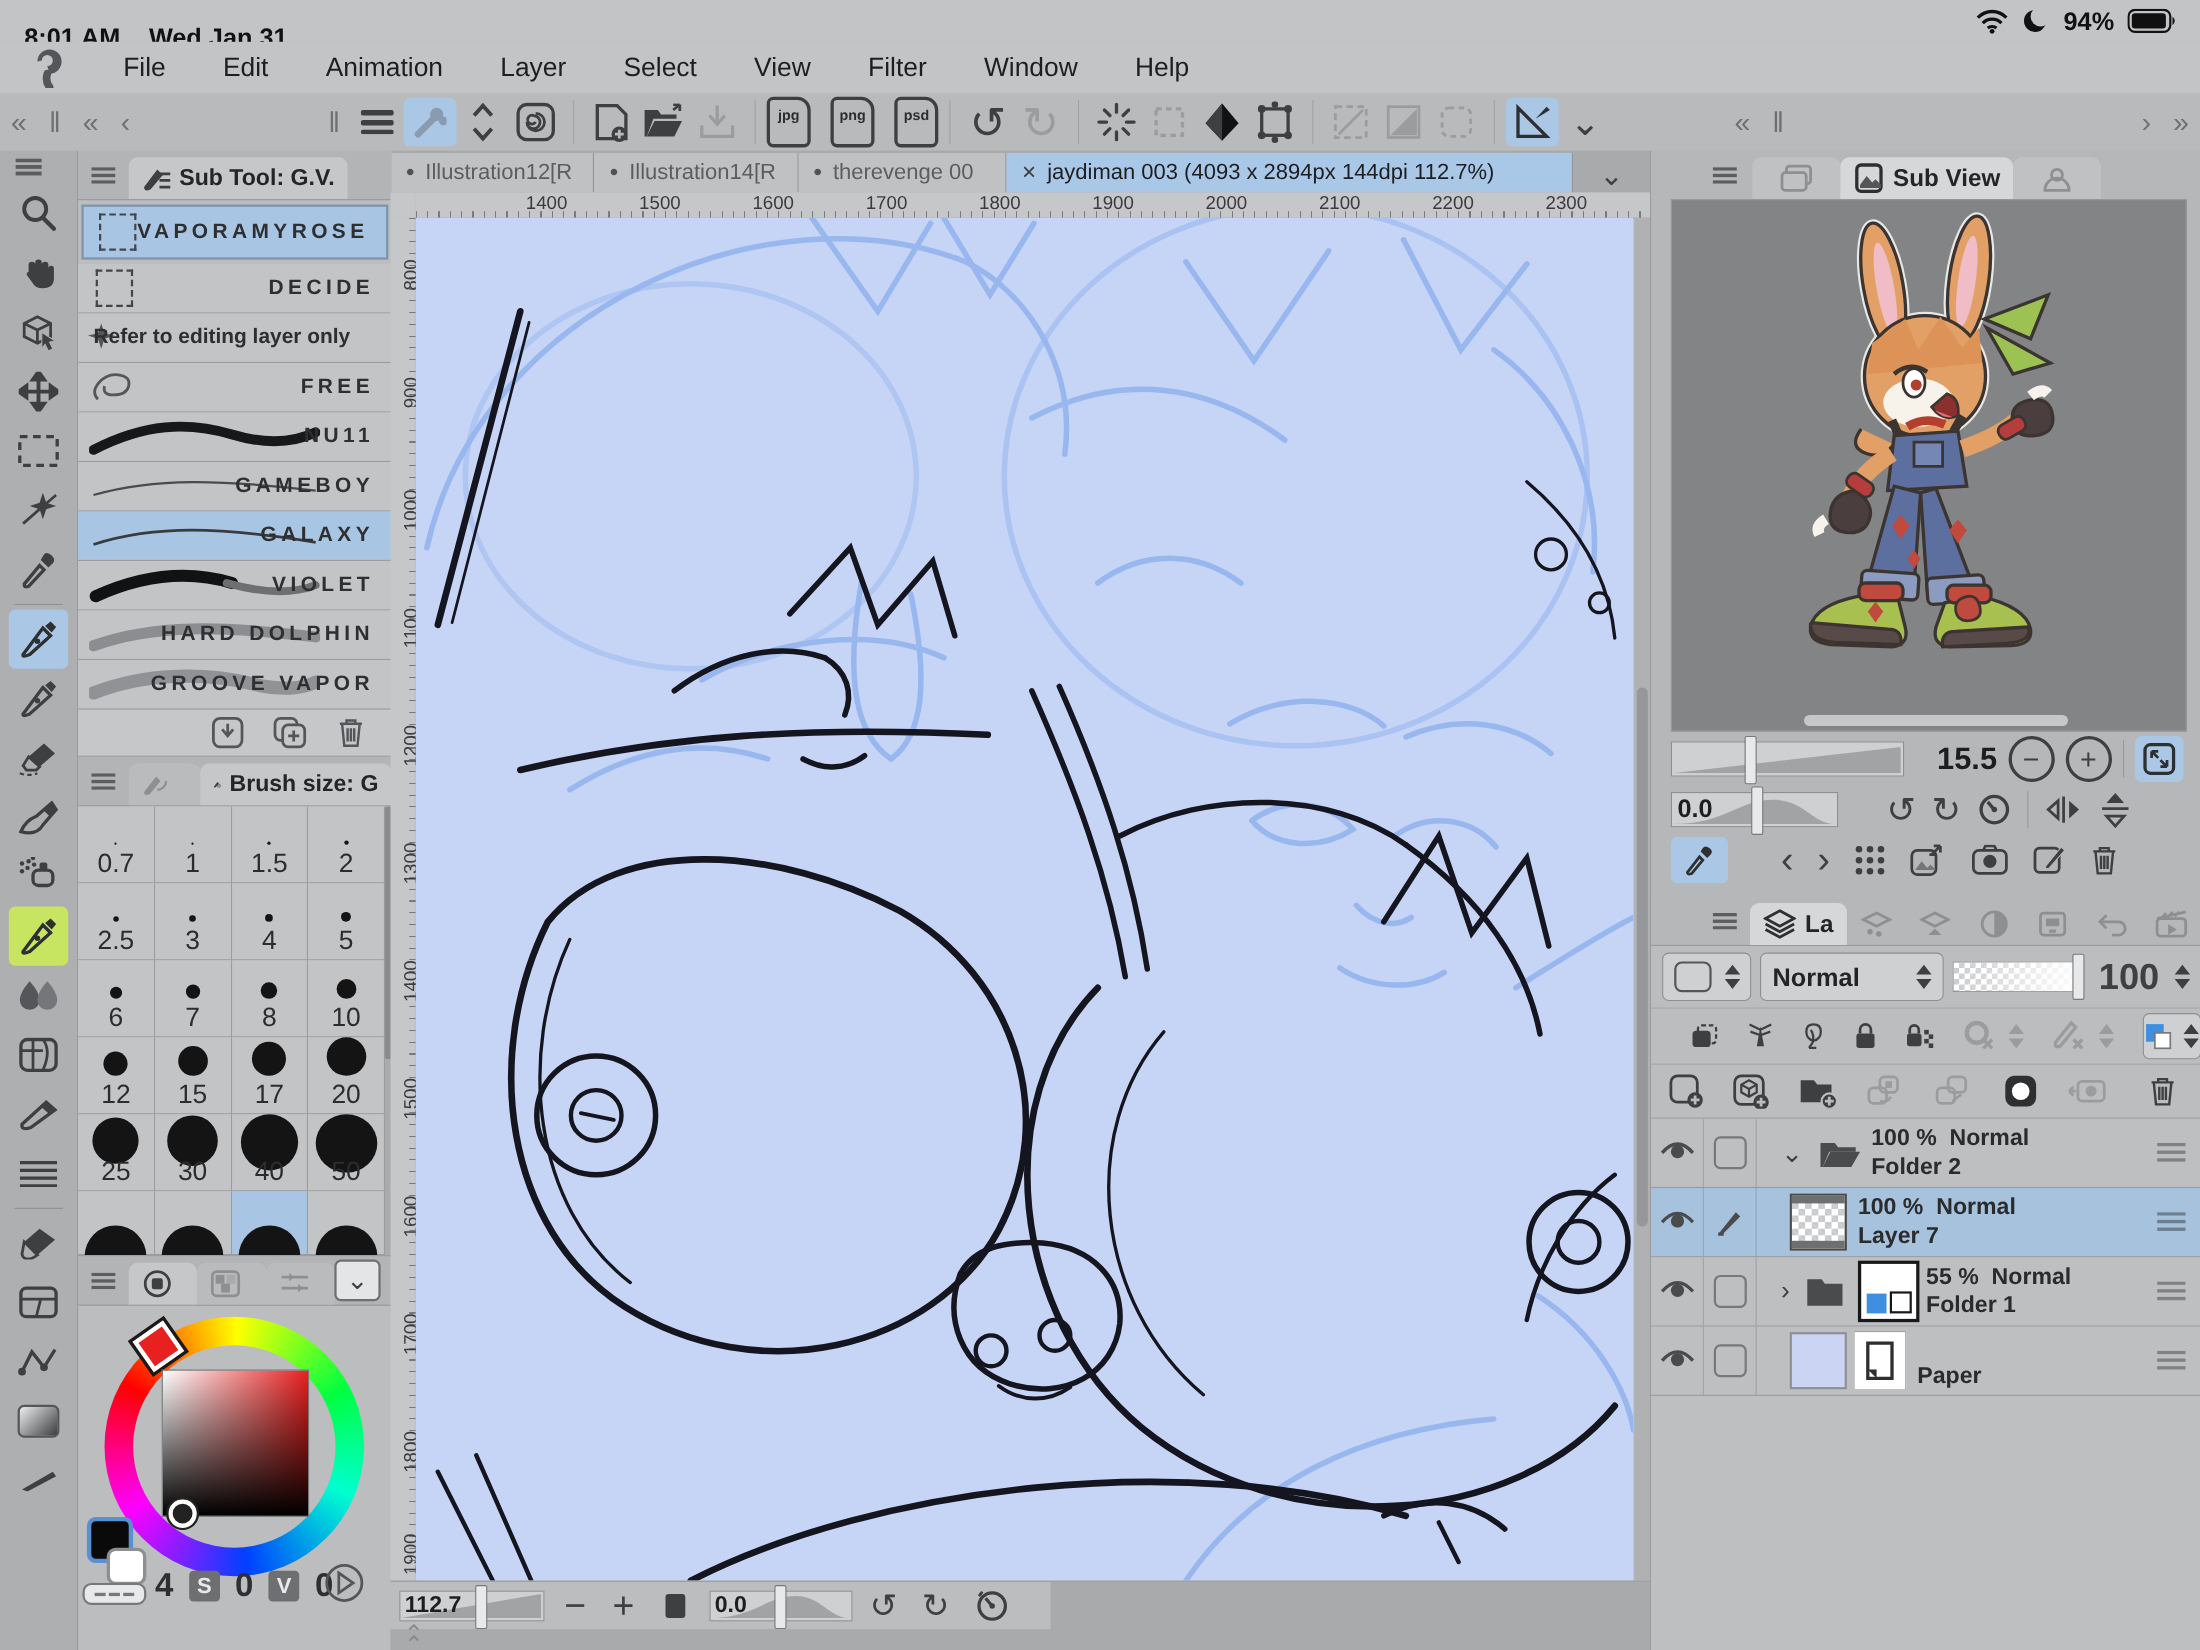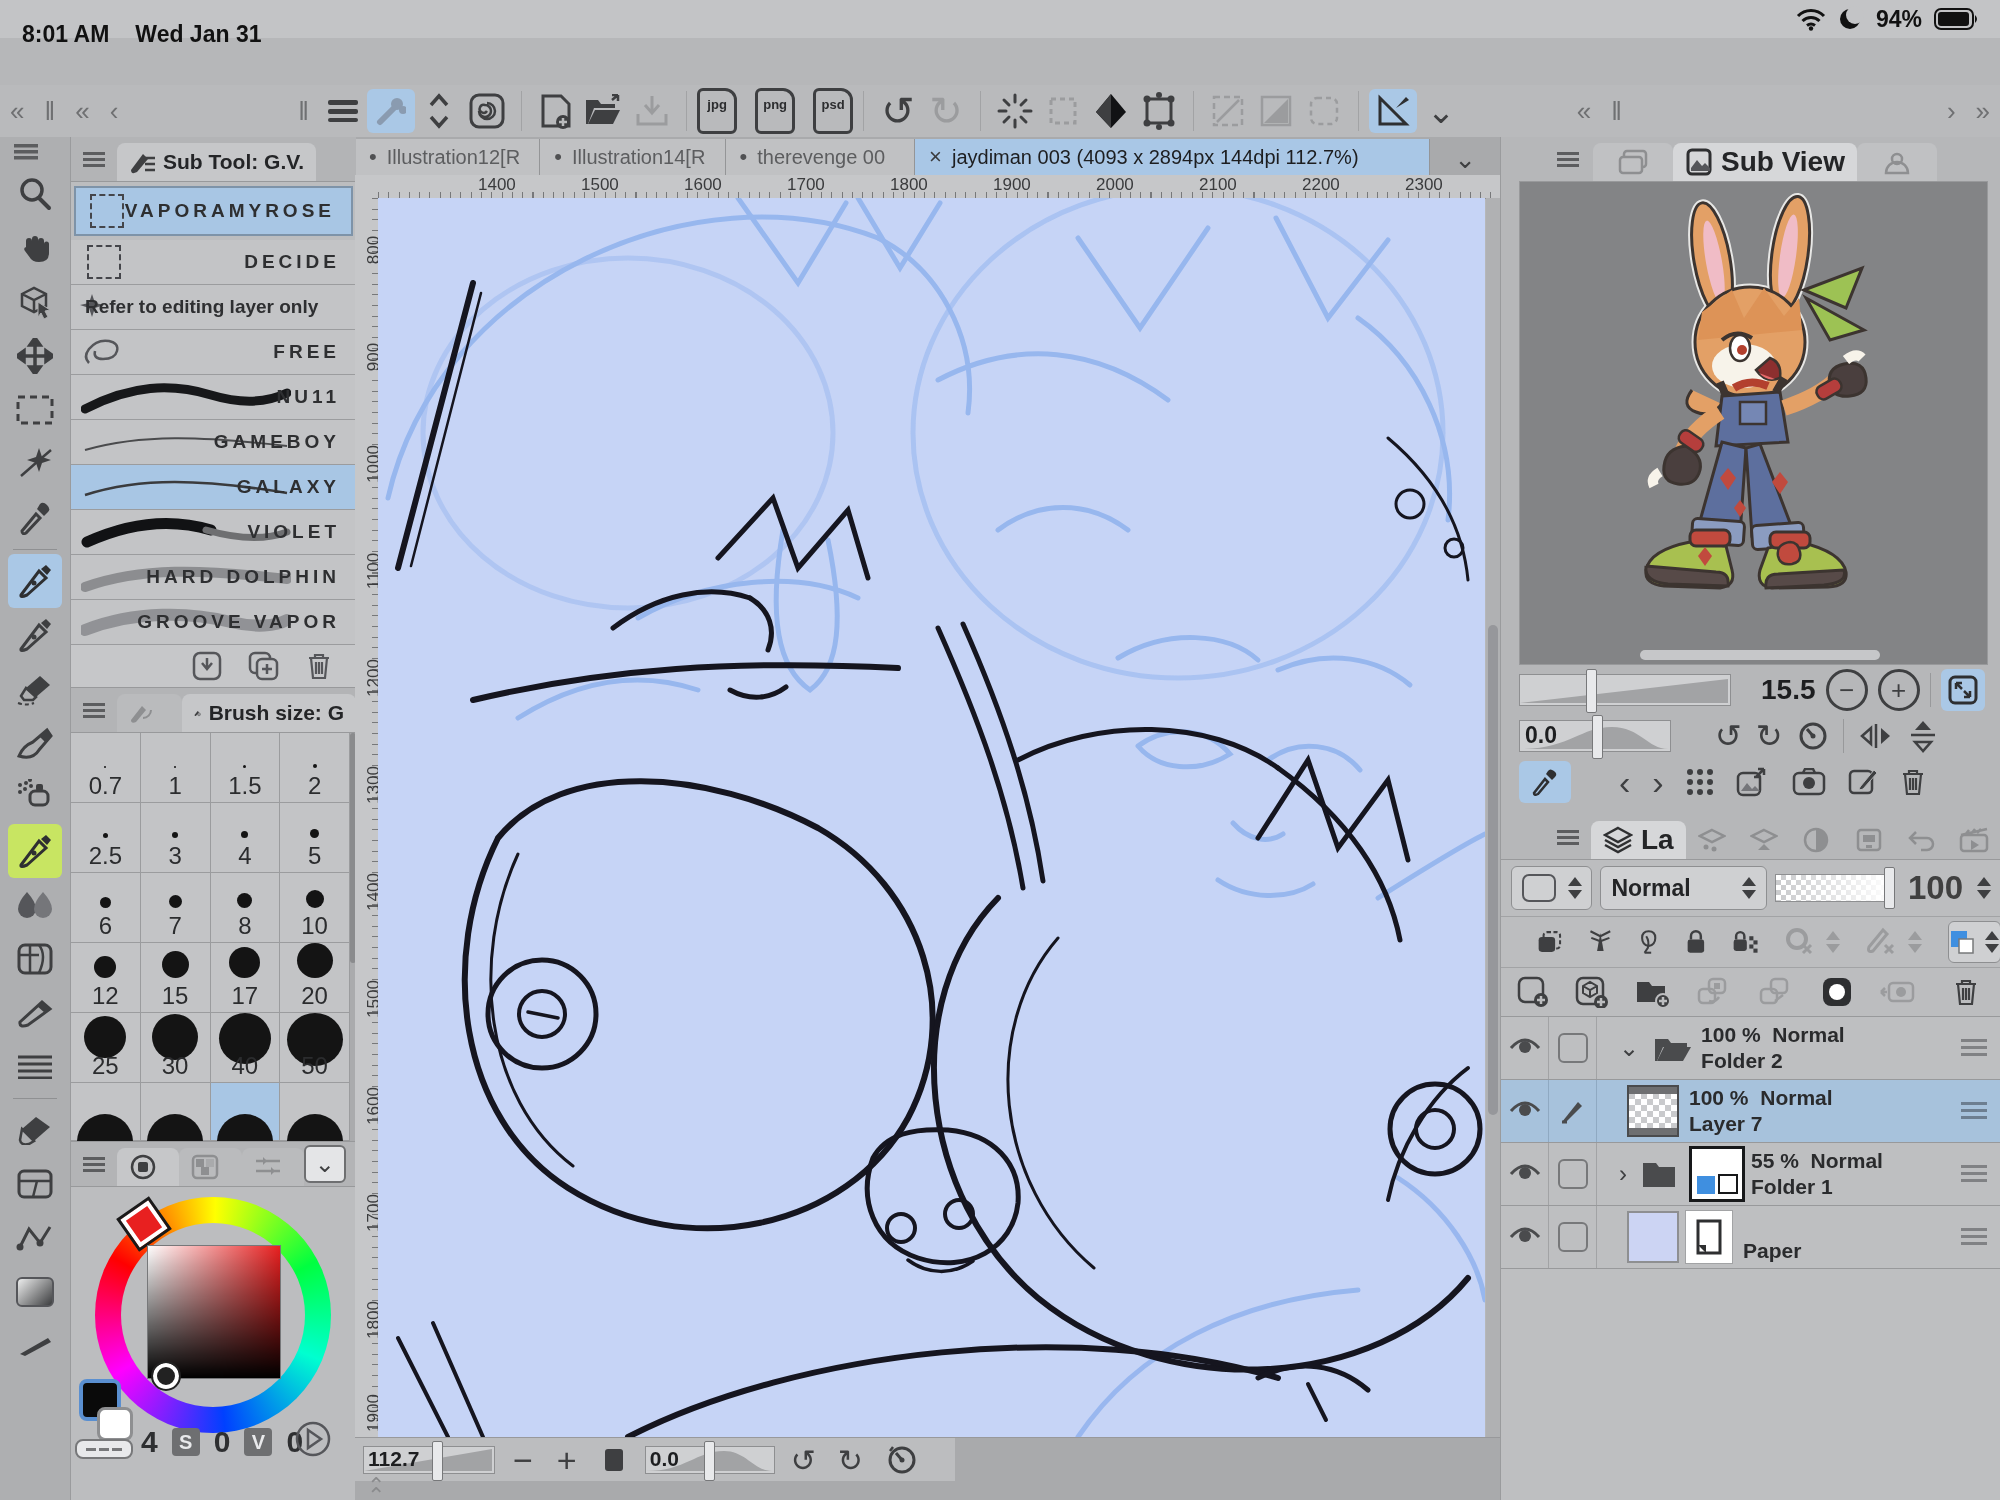--- a/index.html
+++ b/index.html
@@ -59,21 +59,21 @@
   #vthumb{left:1488px;top:625px;width:10px;height:490px;background:#96979b;border-radius:5px;}
   
   #bottombar{left:355px;top:1437px;width:1145px;height:44px;background:#bcbdbf;border-top:1px solid #98999b;display:flex;align-items:center;}
   .slider{height:26px;background:#cfd0d2;border:1px solid #8e8f91;position:relative;overflow:visible;}
   .sthumb{position:absolute;top:-6px;width:9px;height:38px;background:#e8e9eb;border:1px solid #77787a;border-radius:2px;}
   #hstrack{position:absolute;left:600px;right:0;top:0;height:44px;background:#a9aaac;}
   #hsthumb{position:absolute;left:807px;top:7px;width:100px;height:30px;background:#8f9093;border-radius:15px;}
   #below-bar{left:355px;top:1481px;width:1145px;height:19px;background:#a9aaac;}
   
   #rightpanel{left:1500px;top:137px;width:500px;height:1363px;background:#b6b7b9;border-left:1px solid #9a9b9d;}
-  .rtab{height:38px;border-radius:8px 8px 0 0;display:flex;align-items:center;gap:8px;padding:0 12px;margin-top:6px;font-size:28px;font-weight:bold;color:#242527;}
+  .rtab{height:38px;border-radius:8px 8px 0 0;display:flex;align-items:center;gap:8px;padding:0 12px;margin-top:6px;font-size:22px;font-weight:bold;color:#242527;}
   #subview-vp{position:absolute;left:18px;top:44px;width:467px;height:482px;background:#838486;border:1px solid #98999b;}
   .svctl-row{display:flex;align-items:center;height:46px;}
   .circlebtn{width:36px;height:36px;border:3px solid #3e3f41;border-radius:50%;display:flex;align-items:center;justify-content:center;font-size:26px;color:#3e3f41;line-height:0;}
   .bluetile{background:#aac8e6;border-radius:6px;}
   
   .ctlbox{background:#cfd0d2;border:1px solid #8e8f91;border-radius:6px;display:flex;align-items:center;justify-content:center;}
   .stepper{display:flex;flex-direction:column;justify-content:center;gap:4px;margin-left:6px;}
   .stepper i{display:block;width:0;height:0;border-left:7px solid transparent;border-right:7px solid transparent;}
   .stepper .up{border-bottom:9px solid #3e3f41;}
   .stepper .dn{border-top:9px solid #3e3f41;}
@@ -114,20 +114,37 @@
       <span class="ico">
         <svg width="44" height="22" viewBox="0 0 44 22">
             <rect x="1" y="1" width="38" height="20" rx="6" fill="none" stroke="#111" stroke-width="2"></rect>
             <rect x="4" y="4" width="31" height="14" rx="3" fill="#111"></rect>
             <path d="M41 7 q4 4 0 8" fill="#111"></path>
           </svg>
       </span>
     </div>
   </div>
 
+  <div id="menubar" class="ab">
+    <span class="ico" style="padding:0 26px;">
+      <svg width="34" height="36" viewBox="0 0 34 36">
+          <path d="M8 12 a11 11 0 1 1 11 11 l-2 -7 a5 5 0 1 0 -5 -5 z" fill="#55565a"></path>
+          <path d="M17 23 q-2 7 2 12" stroke="#55565a" stroke-width="7" fill="none" stroke-linecap="round"></path>
+        </svg>
+    </span>
+    <span class="menu-item">File</span>
+    <span class="menu-item">Edit</span>
+    <span class="menu-item">Animation</span>
+    <span class="menu-item">Layer</span>
+    <span class="menu-item">Select</span>
+    <span class="menu-item">View</span>
+    <span class="menu-item">Filter</span>
+    <span class="menu-item">Window</span>
+    <span class="menu-item">Help</span>
+  </div>
 
   <div id="toolbar" class="ab">
     <span class="collapse-glyph">«</span>
     <span class="collapse-glyph">‖</span>
     <span class="collapse-glyph">«</span>
     <span class="collapse-glyph">‹</span>
     <span class="collapse-glyph" style="margin-left:160px;">‖</span>
     <span class="tbtile">
       <svg width="30" height="22" viewBox="0 0 30 22">
           <rect y="0" width="30" height="5" rx="2" fill="#3e3f41"></rect>

